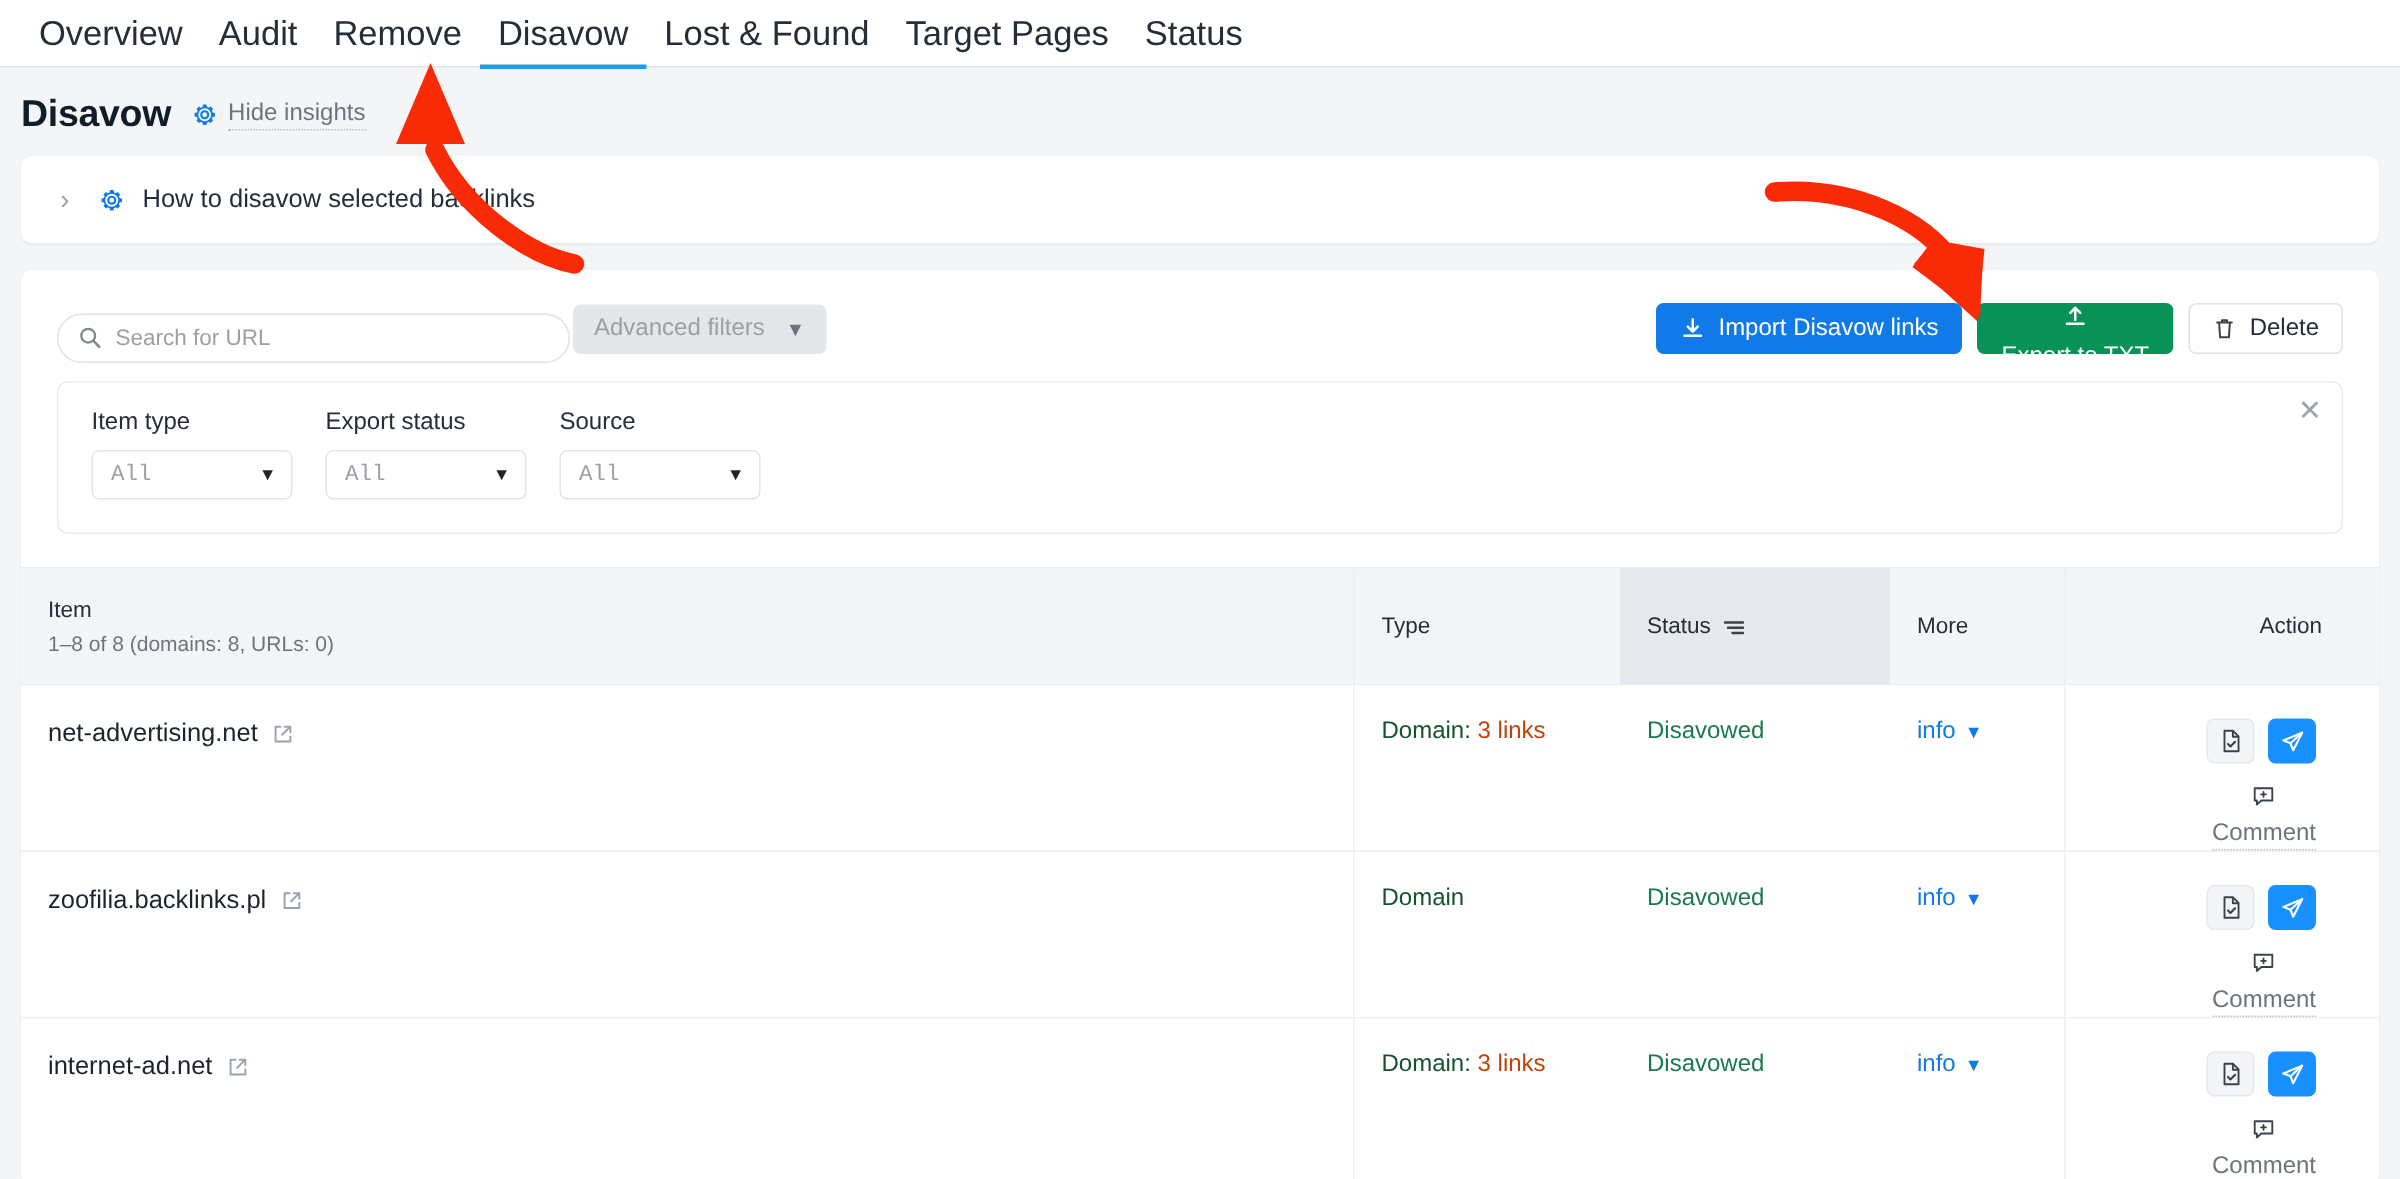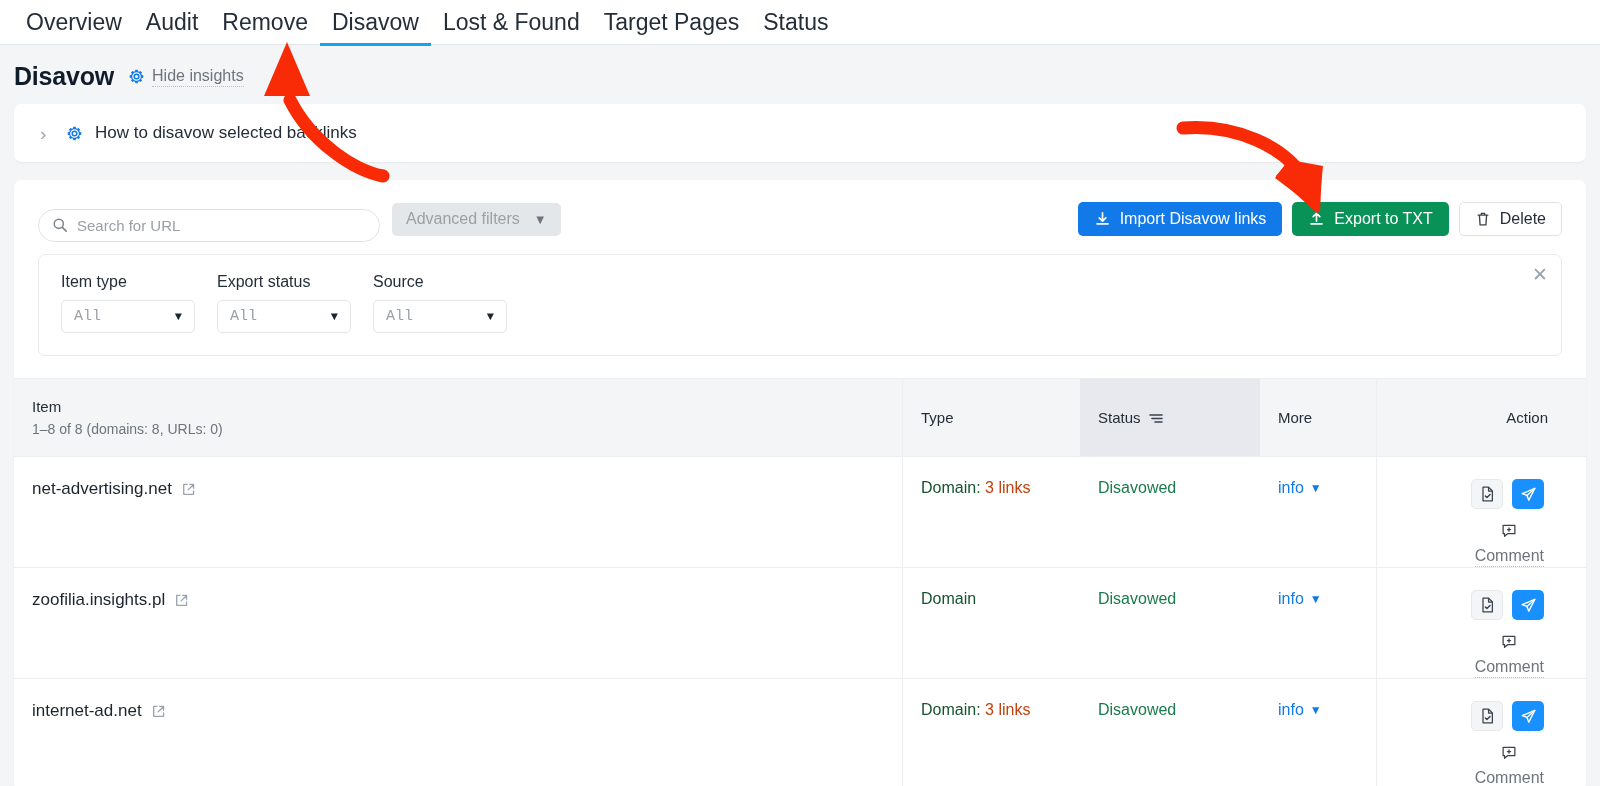--- a/index.html
+++ b/index.html
@@ -124,21 +124,21 @@
     background: #fff;
   }
   .search-box input::placeholder { color: #9aa0a6; }
   .search-ico {
     position: absolute;
     left: 14px; top: 8px;
     width: 16px; height: 16px;
     line-height: 0;
   }
   .adv-filters {
-    margin-left: 12px;
+    margin-left: 2px;
     height: 33px;
     background: #e4e7ea;
     border-radius: 5px;
     display: flex;
     align-items: center;
     gap: 14px;
     padding: 0 14px;
     color: #9aa0a6;
     font-size: 16px;
     cursor: pointer;
@@ -157,21 +157,21 @@
     display: inline-flex;
     align-items: center;
     gap: 9px;
     padding: 0 15px;
     font-size: 16px;
     cursor: pointer;
     border: 1px solid transparent;
     white-space: nowrap;
   }
   .btn-blue { background: #127ae8; color: #fff; }
-  .btn-green { background: #089257; color: #fff; }
+  .btn-green { background: #089257; color: #fff; flex-direction: column; }
   .btn-ghost { background: #fff; color: #242e39; border-color: #dee2e6; }
   .btn svg { display: block; }
 
   
   .filter-drawer {
     margin: 12px 24px 0 24px;
     border: 1px solid #e8eaed;
     border-radius: 7px;
     padding: 18px 22px 22px 22px;
     position: relative;
@@ -492,21 +492,21 @@
             </svg>
           </span>
           <span class="comment-txt">Comment</span>
         </div>
       </div>
     </div>
 
     <div class="tbl-row">
       <div class="td col-item">
         <div class="item-cell">
-          <span class="item-name">zoofilia.insights.pl</span>
+          <span class="item-name">zoofilia.backlinks.pl</span>
           <span class="ext-ico">
             <svg width="15" height="15" viewBox="0 0 16 16">
               <path d="M6.4 2.6H2.9v10.5h10.5V9.6" fill="none" stroke="#9aa4ae" stroke-width="1.4" stroke-linecap="round" stroke-linejoin="round"></path>
               <path d="M9.4 2.6h4v4M13.4 2.6 7.6 8.4" fill="none" stroke="#9aa4ae" stroke-width="1.4" stroke-linecap="round" stroke-linejoin="round"></path>
             </svg>
           </span>
         </div>
       </div>
       <div class="td col-type">
         <span class="type-text">Domain</span>

